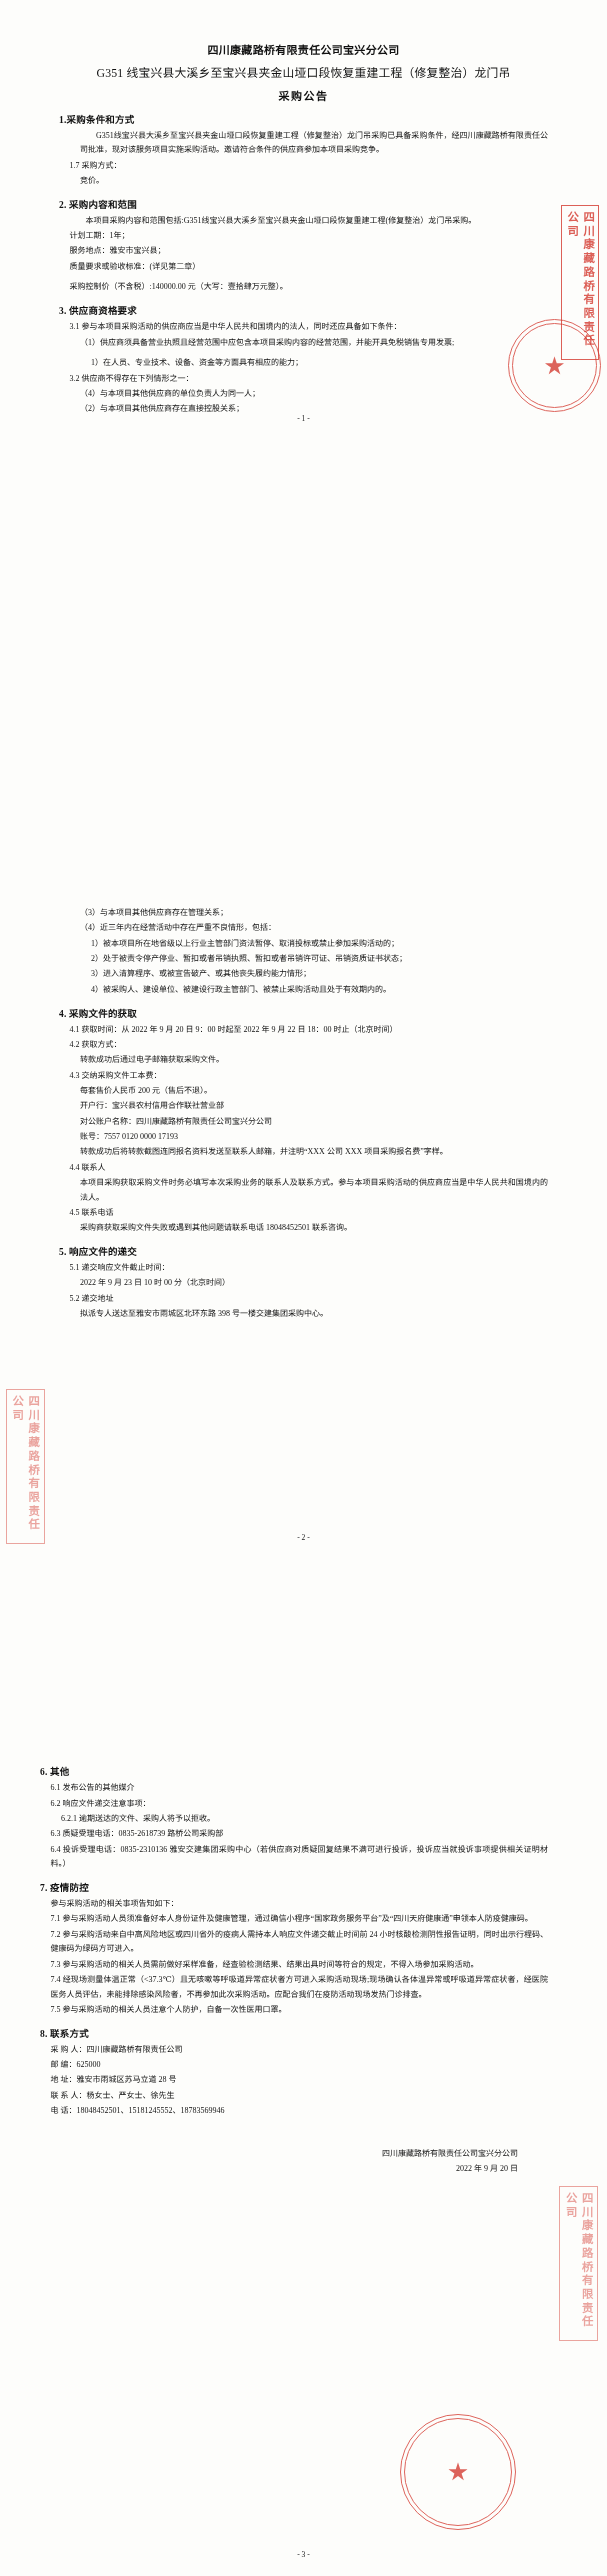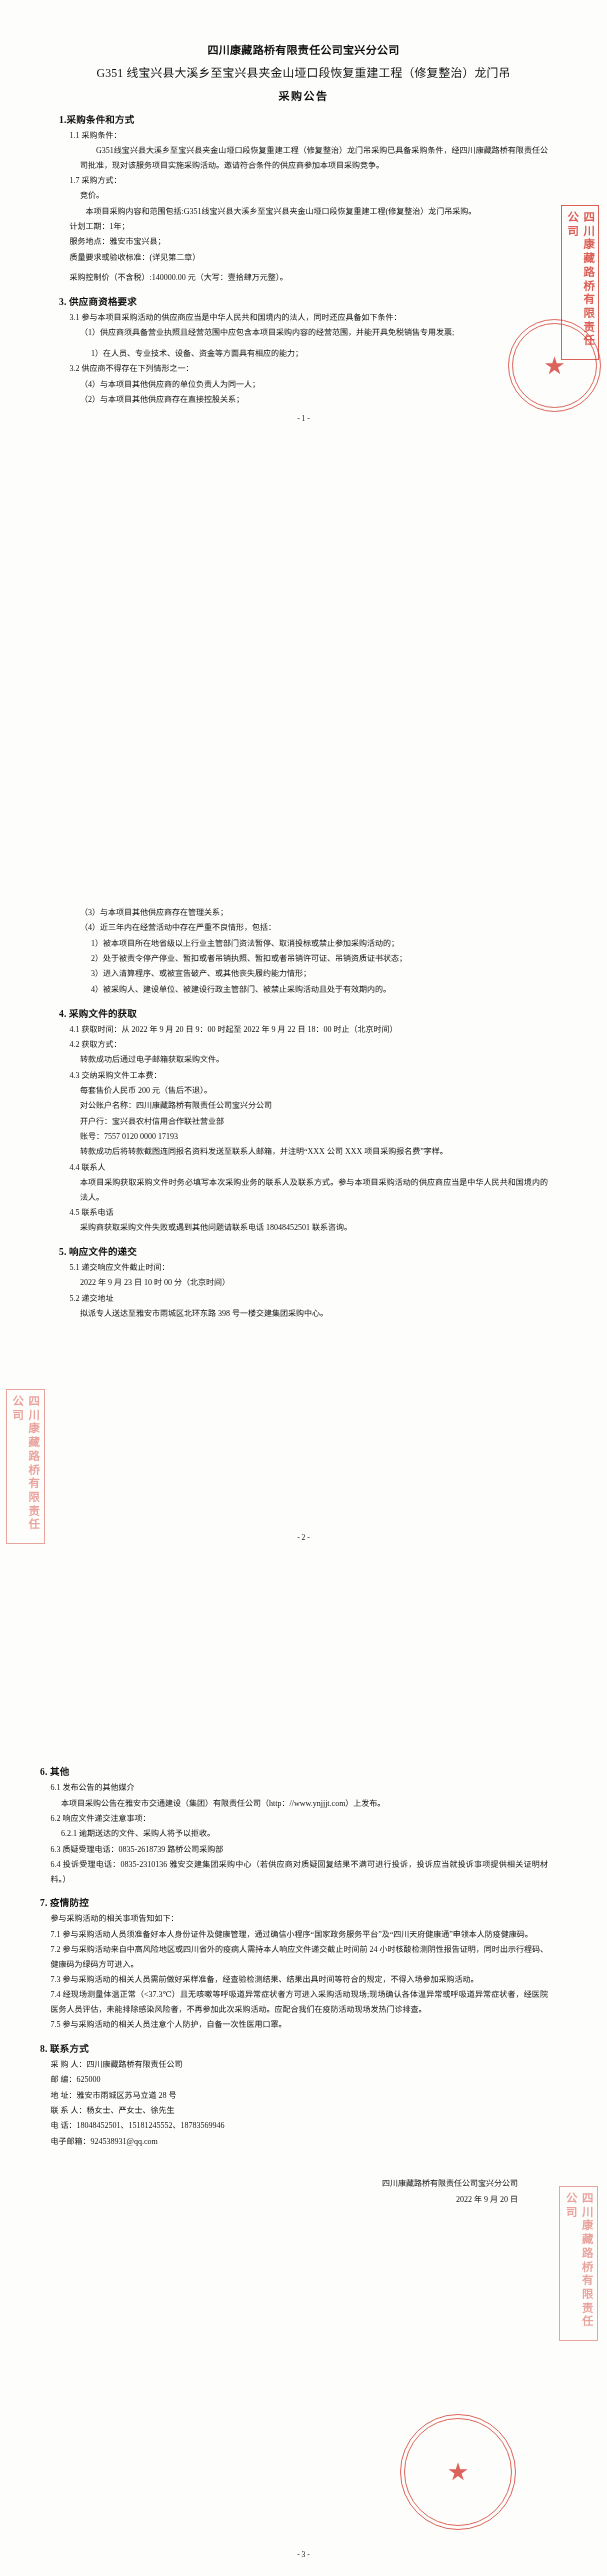--- a/index.html
+++ b/index.html
@@ -89,25 +89,25 @@
 
 <div class="page p1">
 
   <div class="title-block">
     <div class="org-line">四川康藏路桥有限责任公司宝兴分公司</div>
     <div class="doc-title">G351 线宝兴县大溪乡至宝兴县夹金山垭口段恢复重建工程（修复整治）龙门吊</div>
     <div class="doc-sub">采购公告</div>
   </div>
 
   <div class="sec-h">1.采购条件和方式</div>
-  <p class="l ind1">1.1 采购条件：</p>
   <p class="l ind2 ind-first">G351线宝兴县大溪乡至宝兴县夹金山垭口段恢复重建工程（修复整治）龙门吊采购已具备采购条件，经四川康藏路桥有限责任公司批准，现对该服务项目实施采购活动。邀请符合条件的供应商参加本项目采购竞争。</p>
   <p class="l ind1">1.7 采购方式：</p>
   <p class="l ind2">竞价。</p>
 
+  <div class="sec-h">2. 采购内容和范围</div>
   <p class="l ind1 ind-first">本项目采购内容和范围包括:G351线宝兴县大溪乡至宝兴县夹金山垭口段恢复重建工程(修复整治）龙门吊采购。</p>
   <p class="l ind1">计划工期：1年；</p>
   <p class="l ind1">服务地点：雅安市宝兴县；</p>
   <p class="l ind1">质量要求或验收标准：(详见第二章）</p>
   <div class="gap"></div>
   <p class="l ind1">采购控制价（不含税）:140000.00 元（大写：壹拾肆万元整）。</p>
 
   <div class="sec-h">3. 供应商资格要求</div>
   <p class="l ind1">3.1 参与本项目采购活动的供应商应当是中华人民共和国境内的法人，同时还应具备如下条件：</p>
   <p class="l ind2">（1）供应商须具备营业执照且经营范围中应包含本项目采购内容的经营范围，并能开具免税销售专用发票;</p>
@@ -134,22 +134,22 @@
   <p class="l ind3">2）处于被责令停产停业、暂扣或者吊销执照、暂扣或者吊销许可证、吊销资质证书状态；</p>
   <p class="l ind3">3）进入清算程序、或被宣告破产、或其他丧失履约能力情形；</p>
   <p class="l ind3">4）被采购人、建设单位、被建设行政主管部门、被禁止采购活动且处于有效期内的。</p>
 
   <div class="sec-h">4. 采购文件的获取</div>
   <p class="l ind1">4.1 获取时间：从 2022 年 9 月 20 日 9：00 时起至 2022 年 9 月 22 日 18：00 时止（北京时间）</p>
   <p class="l ind1">4.2 获取方式：</p>
   <p class="l ind2">转款成功后通过电子邮箱获取采购文件。</p>
   <p class="l ind1">4.3 交纳采购文件工本费：</p>
   <p class="l ind2">每套售价人民币 200 元（售后不退）。</p>
+  <p class="l ind2">开户行：宝兴县农村信用合作联社营业部</p>
   <p class="l ind2">对公账户名称：四川康藏路桥有限责任公司宝兴分公司</p>
-  <p class="l ind2">开户行：宝兴县农村信用合作联社营业部</p>
   <p class="l ind2">账号：7557 0120 0000 17193</p>
   <p class="l ind2">转款成功后将转款截图连同报名资料发送至联系人邮箱，并注明“XXX 公司 XXX 项目采购报名费”字样。</p>
   <p class="l ind1">4.4 联系人</p>
   <p class="l ind2">本项目采购获取采购文件时务必填写本次采购业务的联系人及联系方式。参与本项目采购活动的供应商应当是中华人民共和国境内的法人。</p>
   <p class="l ind1">4.5 联系电话</p>
   <p class="l ind2">采购商获取采购文件失败或遇到其他问题请联系电话 18048452501 联系咨询。</p>
 
   <div class="sec-h">5. 响应文件的递交</div>
   <p class="l ind1">5.1 递交响应文件截止时间：</p>
   <p class="l ind2">2022 年 9 月 23 日 10 时 00 分（北京时间）</p>
@@ -158,41 +158,39 @@
 
   <div class="pagenum">- 2 -</div>
 
   <div class="side-stamp faint" style="left:6px;top:524px;height:144px;">四川康藏路桥有限责任公司</div>
 </div>
 
 <div class="page p3">
 
   <div class="sec-h">6. 其他</div>
   <p class="l ind1">6.1 发布公告的其他媒介</p>
-  <p class="l ind2">本项目采购公告在雅安市交通建设（集团）有限责任公司（http：//www.ynjjjt.com）上发布。</p>
   <p class="l ind1">6.2 响应文件递交注意事项：</p>
   <p class="l ind2">6.2.1 逾期送达的文件、采购人将予以拒收。</p>
   <p class="l ind1">6.3 质疑受理电话：0835-2618739 路桥公司采购部</p>
   <p class="l ind1">6.4 投诉受理电话：0835-2310136 雅安交建集团采购中心（若供应商对质疑回复结果不满可进行投诉，投诉应当就投诉事项提供相关证明材料。）</p>
 
   <div class="sec-h">7. 疫情防控</div>
   <p class="l ind1">参与采购活动的相关事项告知如下：</p>
   <p class="l ind1">7.1 参与采购活动人员须准备好本人身份证件及健康管理，通过确信小程序“国家政务服务平台”及“四川天府健康通”申领本人防疫健康码。</p>
   <p class="l ind1">7.2 参与采购活动来自中高风险地区或四川省外的疫病人需持本人响应文件递交截止时间前 24 小时核酸检测阴性报告证明，同时出示行程码、健康码为绿码方可进入。</p>
   <p class="l ind1">7.3 参与采购活动的相关人员需前做好采样准备，经查验检测结果、结果出具时间等符合的规定，不得入场参加采购活动。</p>
   <p class="l ind1">7.4 经现场测量体温正常（&lt;37.3℃）且无咳嗽等呼吸道异常症状者方可进入采购活动现场;现场确认各体温异常或呼吸道异常症状者，经医院医务人员评估，未能排除感染风险者，不再参加此次采购活动。应配合我们在疫防活动现场发热门诊排查。</p>
   <p class="l ind1">7.5 参与采购活动的相关人员注意个人防护，自备一次性医用口罩。</p>
 
   <div class="sec-h">8. 联系方式</div>
   <p class="l ind1">采  购  人：四川康藏路桥有限责任公司</p>
   <p class="l ind1">邮     编：625000</p>
   <p class="l ind1">地     址：雅安市雨城区苏马立道 28 号</p>
   <p class="l ind1">联 系 人：杨女士、严女士、徐先生</p>
   <p class="l ind1">电     话：18048452501、15181245552、18783569946</p>
-  <p class="l ind1">电子邮箱：924538931@qq.com</p>
 
   <div class="sign-block">
     <div>四川康藏路桥有限责任公司宝兴分公司</div>
     <div>2022 年 9 月 20 日</div>
   </div>
 
   <div class="pagenum">- 3 -</div>
 
   <div class="side-stamp faint" style="right:9px;top:471px;height:144px;">四川康藏路桥有限责任公司</div>
 

